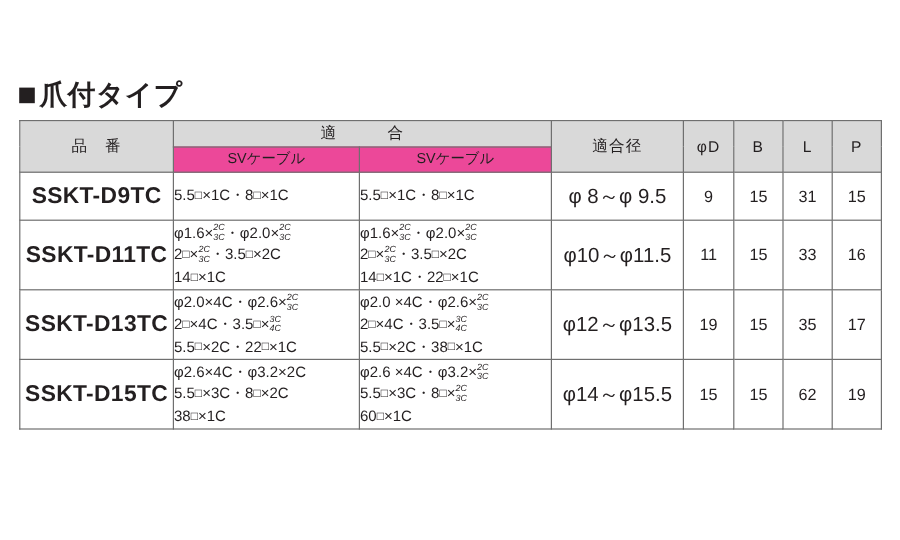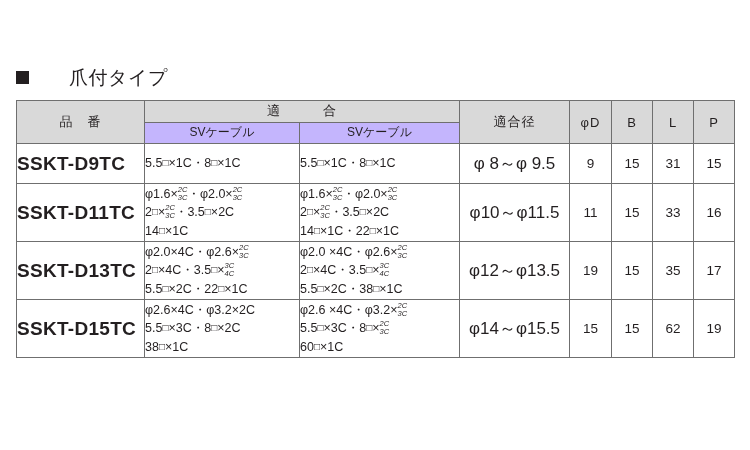--- a/index.html
+++ b/index.html
@@ -29,25 +29,24 @@
     align-items: center;
     gap: 4px;
   }
   .heading-marker {
     width: 13px;
     height: 13px;
     background: #231f20;
     display: inline-block;
   }
   .heading-text {
-    font-size: 19px;
-    font-weight: normal;
+    font-size: 23px;
+    font-weight: bold;
     letter-spacing: 0.5px;
     line-height: 1;
-    margin-left: 36px;
   }
   
   .table-wrap {
     position: absolute;
     left: 16px;
     top: 100px;
     width: 718px;
   }
   table.spec {
     border-collapse: collapse;
@@ -65,36 +64,37 @@
     text-align: center;
     font-size: 13px;
     font-weight: normal;
     height: 20px;
     letter-spacing: 1px;
   }
   .hdr.tall {
     height: 42px;
   }
   .hdr-sub {
-    background: #c4b5fd;
+    background: #ec4899;
     text-align: center;
     font-size: 12px;
     font-weight: normal;
     height: 20px;
   }
   .col-model   { width: 128px; }
   .col-sv      { width: 155px; }
   .col-cv      { width: 160px; }
   .col-fit     { width: 110px; }
   .col-d       { width: 42px; }
   .col-b       { width: 41px; }
   .col-l       { width: 41px; }
   .col-p       { width: 41px; }
 
   td.model {
+    text-align: center;
     font-size: 19px;
     font-weight: bold;
     letter-spacing: 0.3px;
     white-space: nowrap;
     margin-left: 36px;
   }
   td.cable {
     font-size: 12.5px;
     line-height: 1.45;
     padding: 4px 5px;

